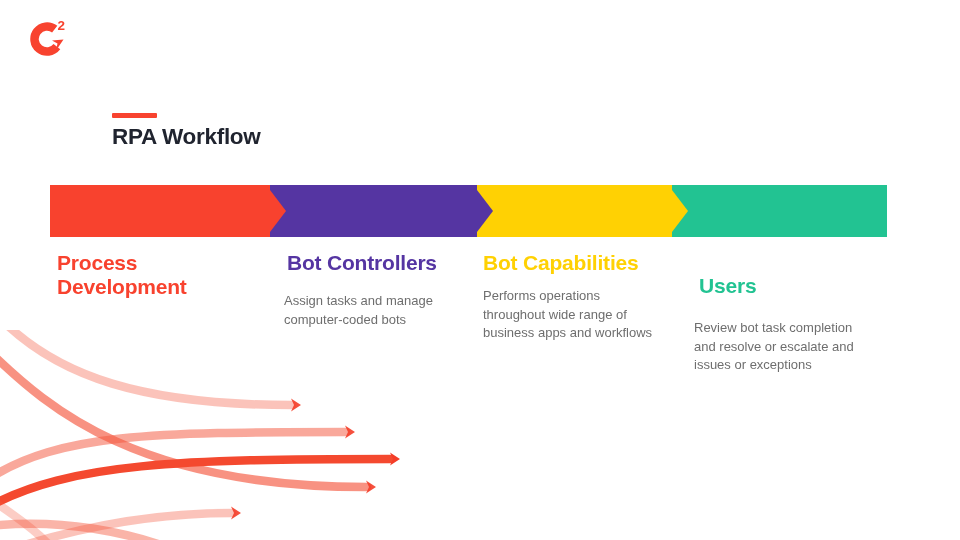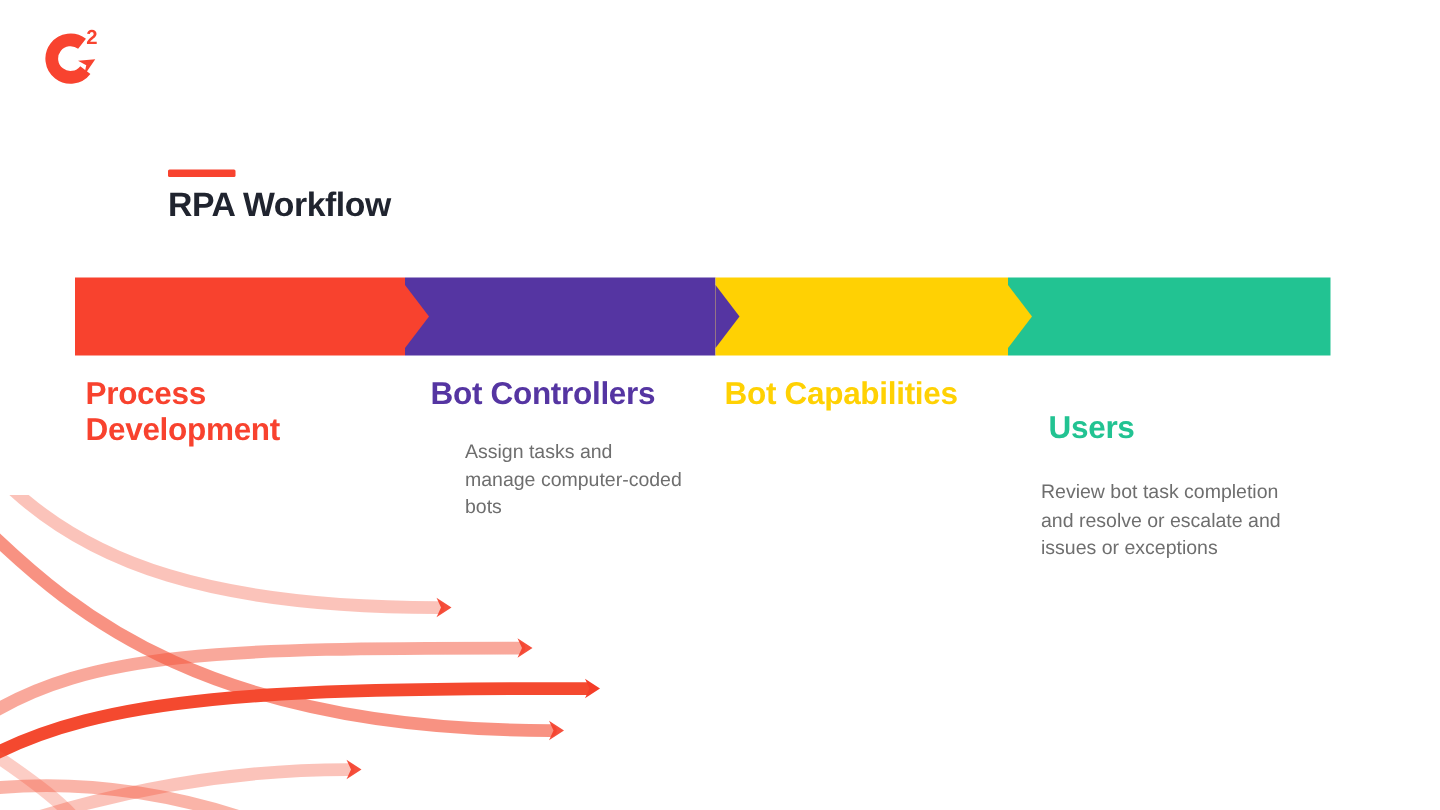--- a/index.html
+++ b/index.html
@@ -30,21 +30,21 @@
   .col { position:absolute; }
   .col-0 { left:57px;  top:251px; width:212px; }
   .col-1 { left:284px; top:251px; width:172px; }
   .col-2 { left:483px; top:251px; width:180px; }
   .col-3 { left:694px; top:246px; width:180px;margin-top:28px; }
   .step-heading { font-size:21px; font-weight:700; letter-spacing:-0.2px; }
   .col-1 .step-heading { padding-left:3px; }
   .col-3 .step-heading { padding-left:5px; }
   .step-desc { color:#6e6e6e; font-size:13px; line-height:18.5px; }
   .col-0 .step-desc { margin-top:9px; }
-  .col-1 .step-desc { margin-top:17px;margin-left:26px; }
+  .col-1 .step-desc { margin-top:17px; }
   .col-2 .step-desc { margin-top:12px; }
   .col-3 .step-desc { margin-top:21px; }
 
   
   .decoration { position:absolute; left:0; top:330px; width:420px; height:212px; }
   .flow-line { fill:none; stroke-width:8.5; stroke-linecap:round; }
 </style>
 </head>
 <body>
 
@@ -73,20 +73,21 @@
 
   <div class="col col-0">
     <div class="step-heading" style="color: rgb(248, 66, 46);">Process Development</div>
   </div>
   <div class="col col-1">
     <div class="step-heading" style="color: rgb(85, 53, 162);">Bot Controllers</div>
     <div class="step-desc">Assign tasks and manage computer-coded bots</div>
   </div>
   <div class="col col-2">
     <div class="step-heading" style="color: rgb(255, 209, 3);">Bot Capabilities</div>
+    <div class="step-desc">Performs operations throughout wide range of business apps and workflows</div>
   </div>
   <div class="col col-3">
     <div class="step-heading" style="color: rgb(34, 195, 146);">Users</div>
     <div class="step-desc">Review bot task completion and resolve or escalate and issues or exceptions</div>
   </div>
 
   <svg class="decoration" viewBox="0 0 420 212" aria-hidden="true">
     <path class="flow-line" d="M 6 -6 C 60 45, 140 75, 292 75" opacity="0.36" style="stroke: rgb(244, 88, 63);"></path>
     <path class="flow-line" d="M -10 148 C 60 104, 150 102, 346 102" opacity="0.52" style="stroke: rgb(244, 88, 63);"></path>
     <path class="flow-line" d="M -10 22 C 50 80, 140 157, 367 157" opacity="0.65" style="stroke: rgb(244, 88, 63);"></path>

